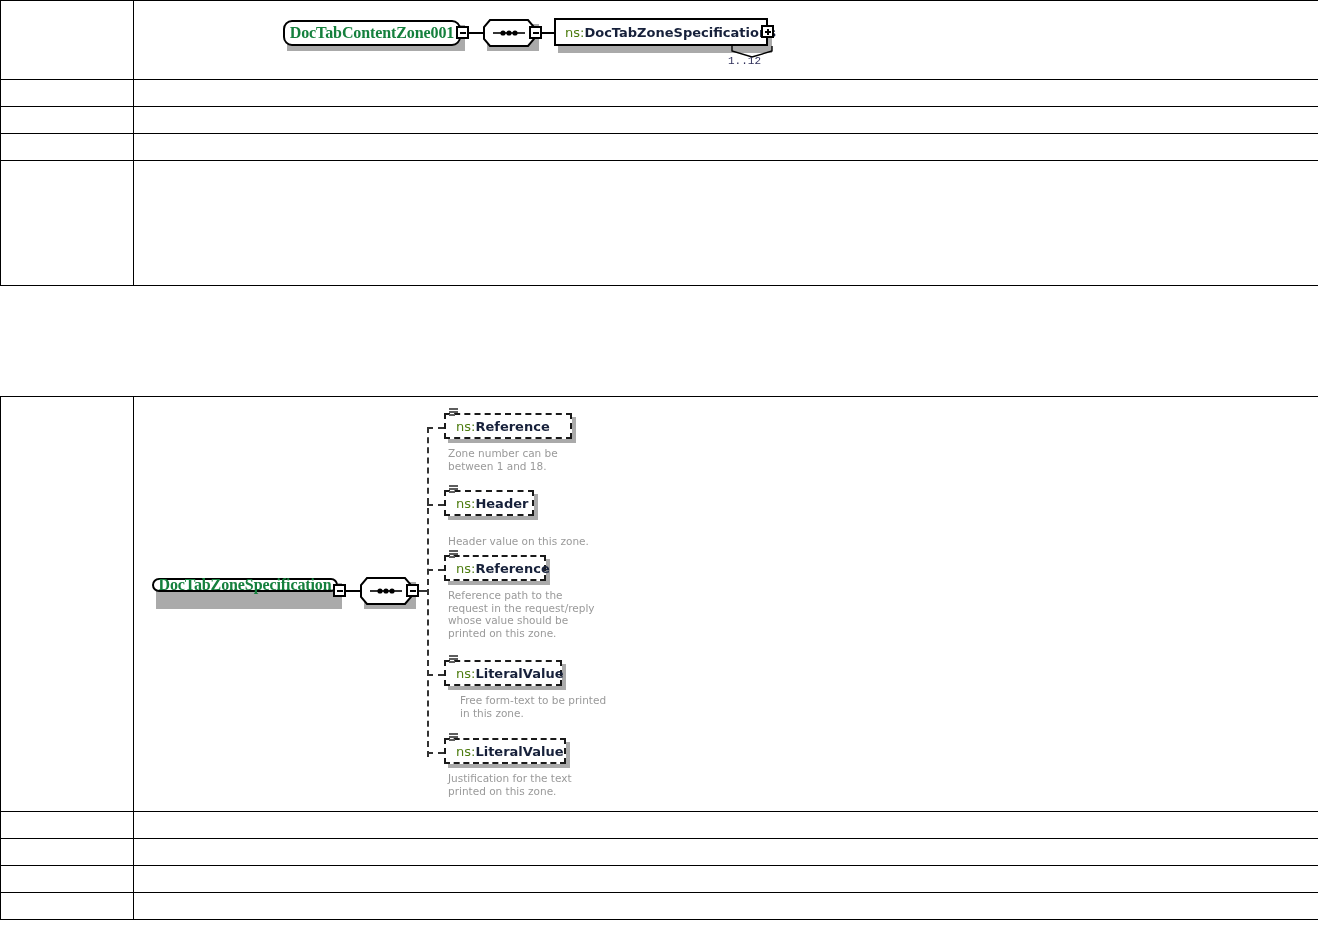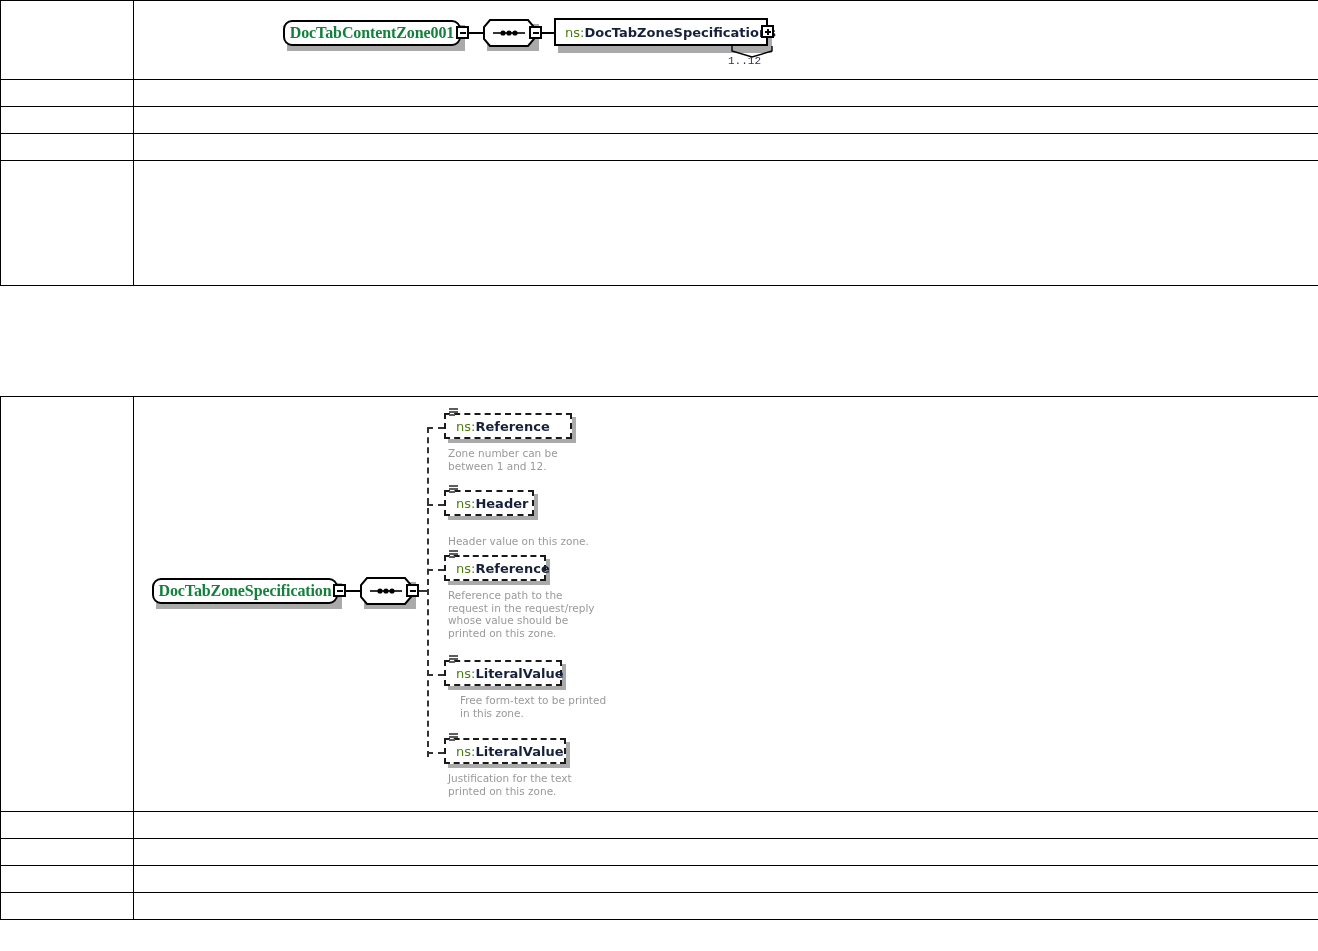--- a/index.html
+++ b/index.html
@@ -250,21 +250,21 @@
 </table>
 
 <table class="xsd-table" id="table-bottom">
   <tbody>
     <tr>
       <td class="col-label" style="height:414px"></td>
       <td class="col-body">
         <div class="diagram">
 
           <div class="node-shadow" style="left:22px; top:186px; width:186px; height:26px;"></div>
-          <div class="node node-solid" style="left:18px; top:181px; width:186px; height:26px;">
+          <div class="node node-solid" style="left:18px; top:181px; width:186px; height:14px;">
             <span>DocTabZoneSpecification</span>
           </div>
 
           <div class="box-toggle" style="left:199px; top:187px;"></div>
           <div class="hline" style="left:212px; top:193px; width:14px;"></div>
 
           <div class="node-shadow" style="left:230px; top:185px; width:52px; height:27px; z-index:0;"></div>
           <div class="compositor" style="left:226px; top:180px; width:52px; height:28px;">
             <svg width="52" height="28" viewBox="0 0 52 28">
               <polygon points="7,1 45,1 51,8 51,20 45,27 7,27 1,20 1,8" fill="#ffffff" stroke="#000000" stroke-width="2"></polygon>
@@ -286,21 +286,21 @@
           <div class="node node-dashed" style="left:310px; top:16px; width:128px; height:26px;">
             <span class="list-glyph">
                 <i></i>
                 <i></i>
                 <i></i>
               </span>
             <span class="ns-prefix">ns:</span>
               <span class="el-name">Reference</span>
           </div>
           <div class="annotation" style="left:314px; top:50px; width:170px;">Zone number can be
-between 1 and 12.</div>
+between 1 and 18.</div>
 
           <div class="hline-dash" style="left:293px; top:107px; width:17px;"></div>
           <div class="node-shadow" style="left:314px; top:97px; width:90px; height:26px;"></div>
           <div class="node node-dashed" style="left:310px; top:93px; width:90px; height:26px;">
             <span class="list-glyph">
                 <i></i>
                 <i></i>
                 <i></i>
               </span>
             <span class="ns-prefix">ns:</span>

